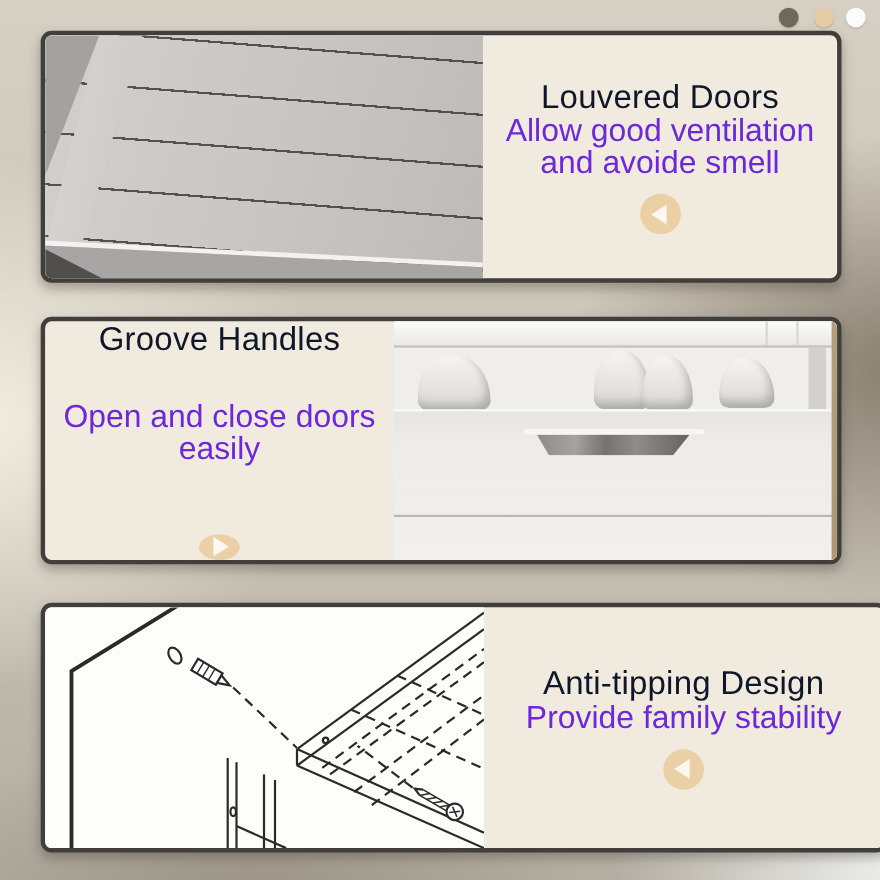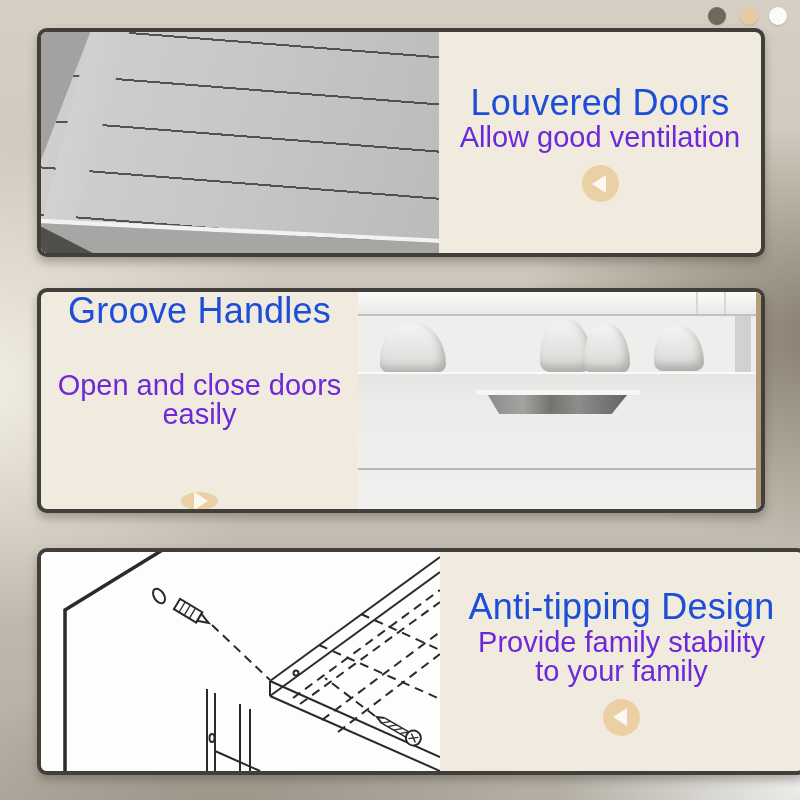--- a/index.html
+++ b/index.html
@@ -16,21 +16,21 @@
   .dot{position:absolute;top:7px;width:18px;height:18px;border-radius:50%;box-shadow:0 1px 2px rgba(0,0,0,.15);}
   
   .panel{position:absolute;left:37px;width:720px;border:4px solid #403f3b;border-radius:10px;
     background:#f1ebdf;overflow:hidden;box-shadow:0 5px 10px rgba(70,63,52,.38);}
   #panel-1{top:28px;height:221px;}
   #panel-2{top:288px;height:217px;}
   #panel-3{top:548px;height:219px;padding-left:42px;}
   .panel-img{position:absolute;top:0;bottom:0;overflow:hidden;}
   .panel-text{position:absolute;top:0;bottom:0;display:flex;flex-direction:column;
     align-items:center;justify-content:center;text-align:center;}
-  .title{font-size:36px;line-height:1.12;color:#1d4ed8;letter-spacing:.2px;}
+  .title{font-size:30px;line-height:1.12;color:#0f172a;letter-spacing:.2px;}
   .sub{font-size:29px;line-height:29px;color:#6d28d9;}
   .arrow-circle{width:37px;height:37px;border-radius:50%;background:#ebd0a5;
     display:flex;align-items:center;justify-content:center;margin-top:13px;}
   .mt-lg{margin-top:24px;}
   .tri{width:0;height:0;border-top:9px solid transparent;border-bottom:9px solid transparent;}
   .tri-left{border-right:14px solid #fbf8f1;margin-right:3px;}
   .tri-right{border-left:14px solid #fbf8f1;margin-left:3px;}
 
   
   .louver{left:0;width:398px;background:linear-gradient(105deg,#d1d0ce 0%,#c9c8c6 45%,#bcbbb9 100%);}
@@ -86,20 +86,21 @@
       <div class="louver-lines"></div>
       <div class="louver-stile"></div>
       <div class="louver-wall"></div>
       <div class="louver-white-edge"></div>
       <div class="louver-bottom"></div>
       <div class="louver-corner"></div>
     </div>
     <div class="panel-text" style="left:398px;right:0;">
       <div class="title">Louvered Doors</div>
       <div class="sub">Allow good ventilation</div>
+      <div class="sub">and avoide smell</div>
       <div class="arrow-circle">
         <span class="tri tri-left"></span>
       </div>
     </div>
   </div>
 
   <div class="panel" id="panel-2">
     <div class="panel-text" style="left:0;width:317px;gap:39px;">
       <div class="title">Groove Handles</div>
       <div class="sub">Open and close doors easily</div>
@@ -170,20 +171,19 @@
             <path d="M5,-3 L-23,-3 M5,3 L-23,3" stroke-width="1.4"></path>
             <path d="M5,-3 L-2,3 M-2,-3 L-9,3 M-9,-3 L-16,3 M-16,-3 L-23,3" stroke-width="1.4"></path>
             <path d="M-23,-3 L-30,0 L-23,3" fill="#ffffff"></path>
           </g>
         </g>
       </svg>
     </div>
     <div class="panel-text" style="left:399px;right:0;">
       <div class="title">Anti-tipping Design</div>
       <div class="sub">Provide family stability</div>
-      <div class="sub">to your family</div>
       <div class="arrow-circle">
         <span class="tri tri-left"></span>
       </div>
     </div>
   </div>
 
 </div>
 
 </body></html>

